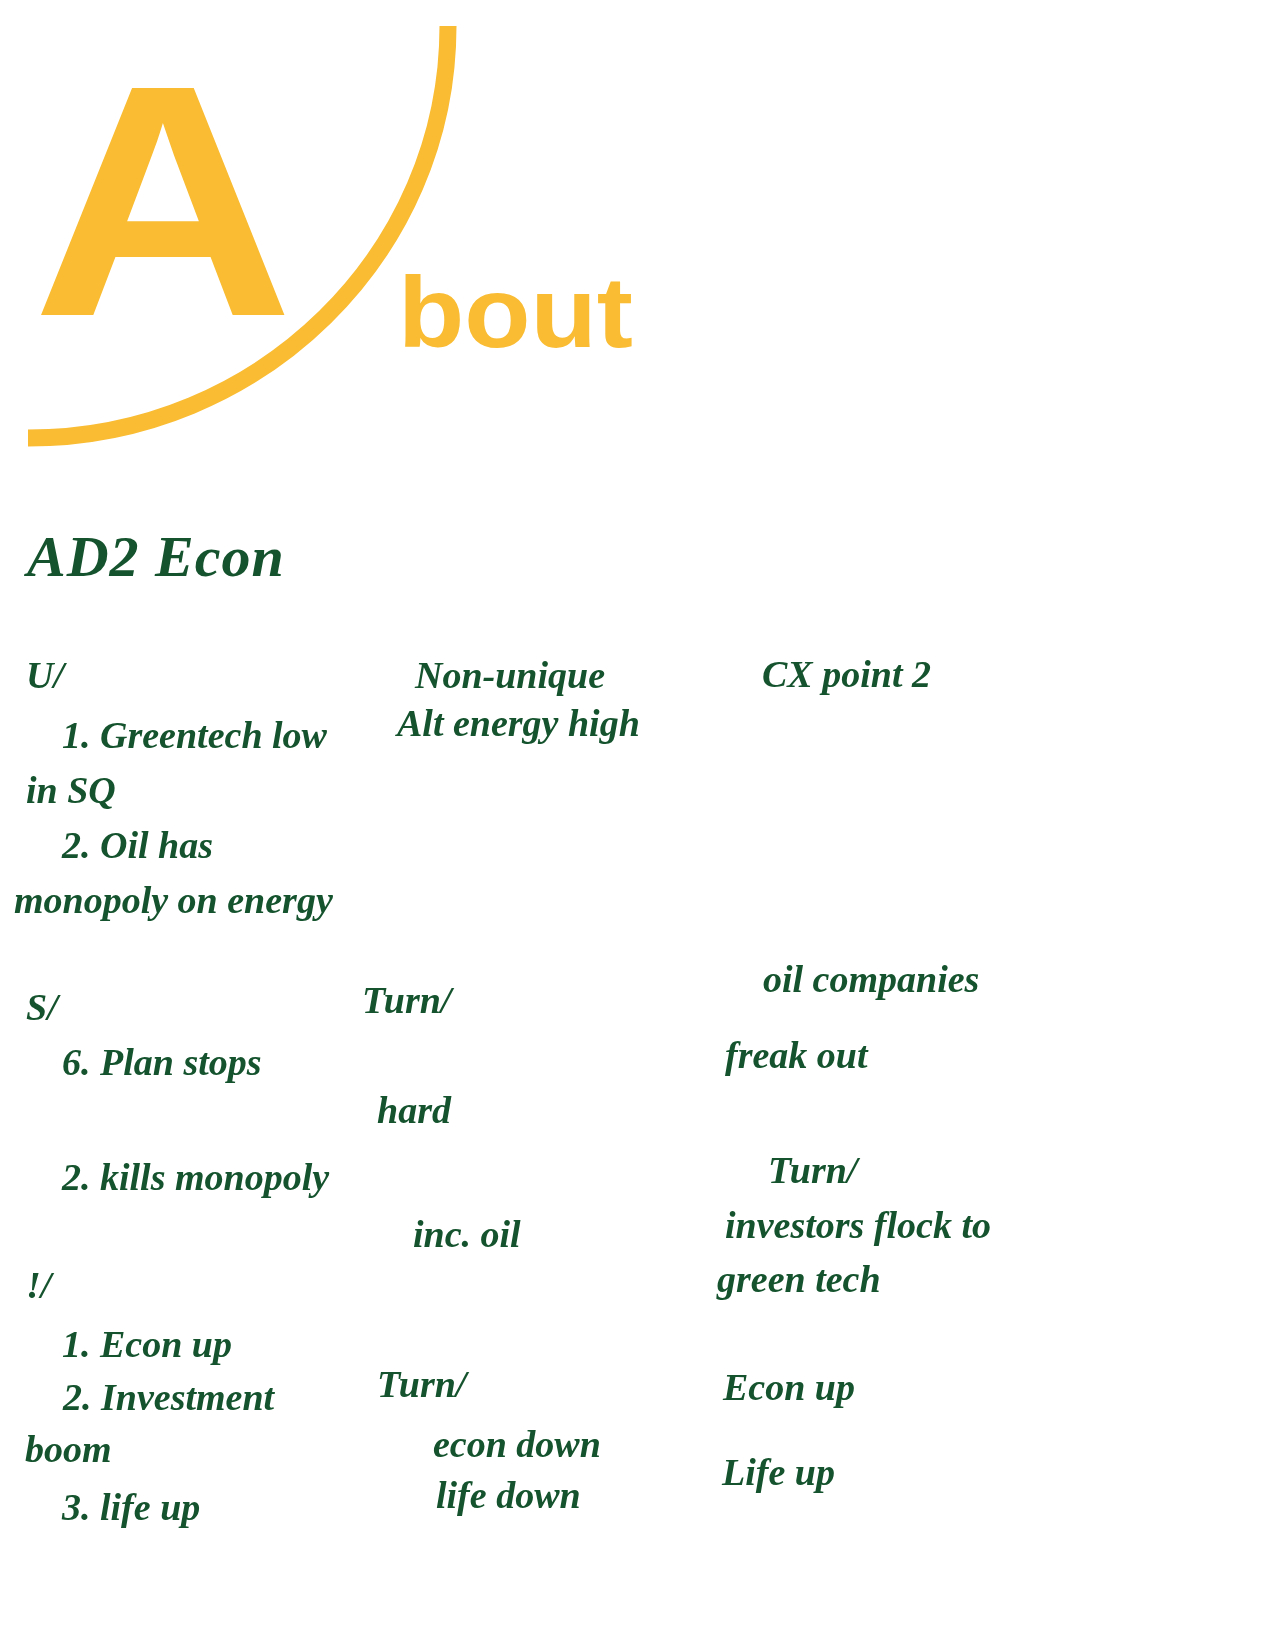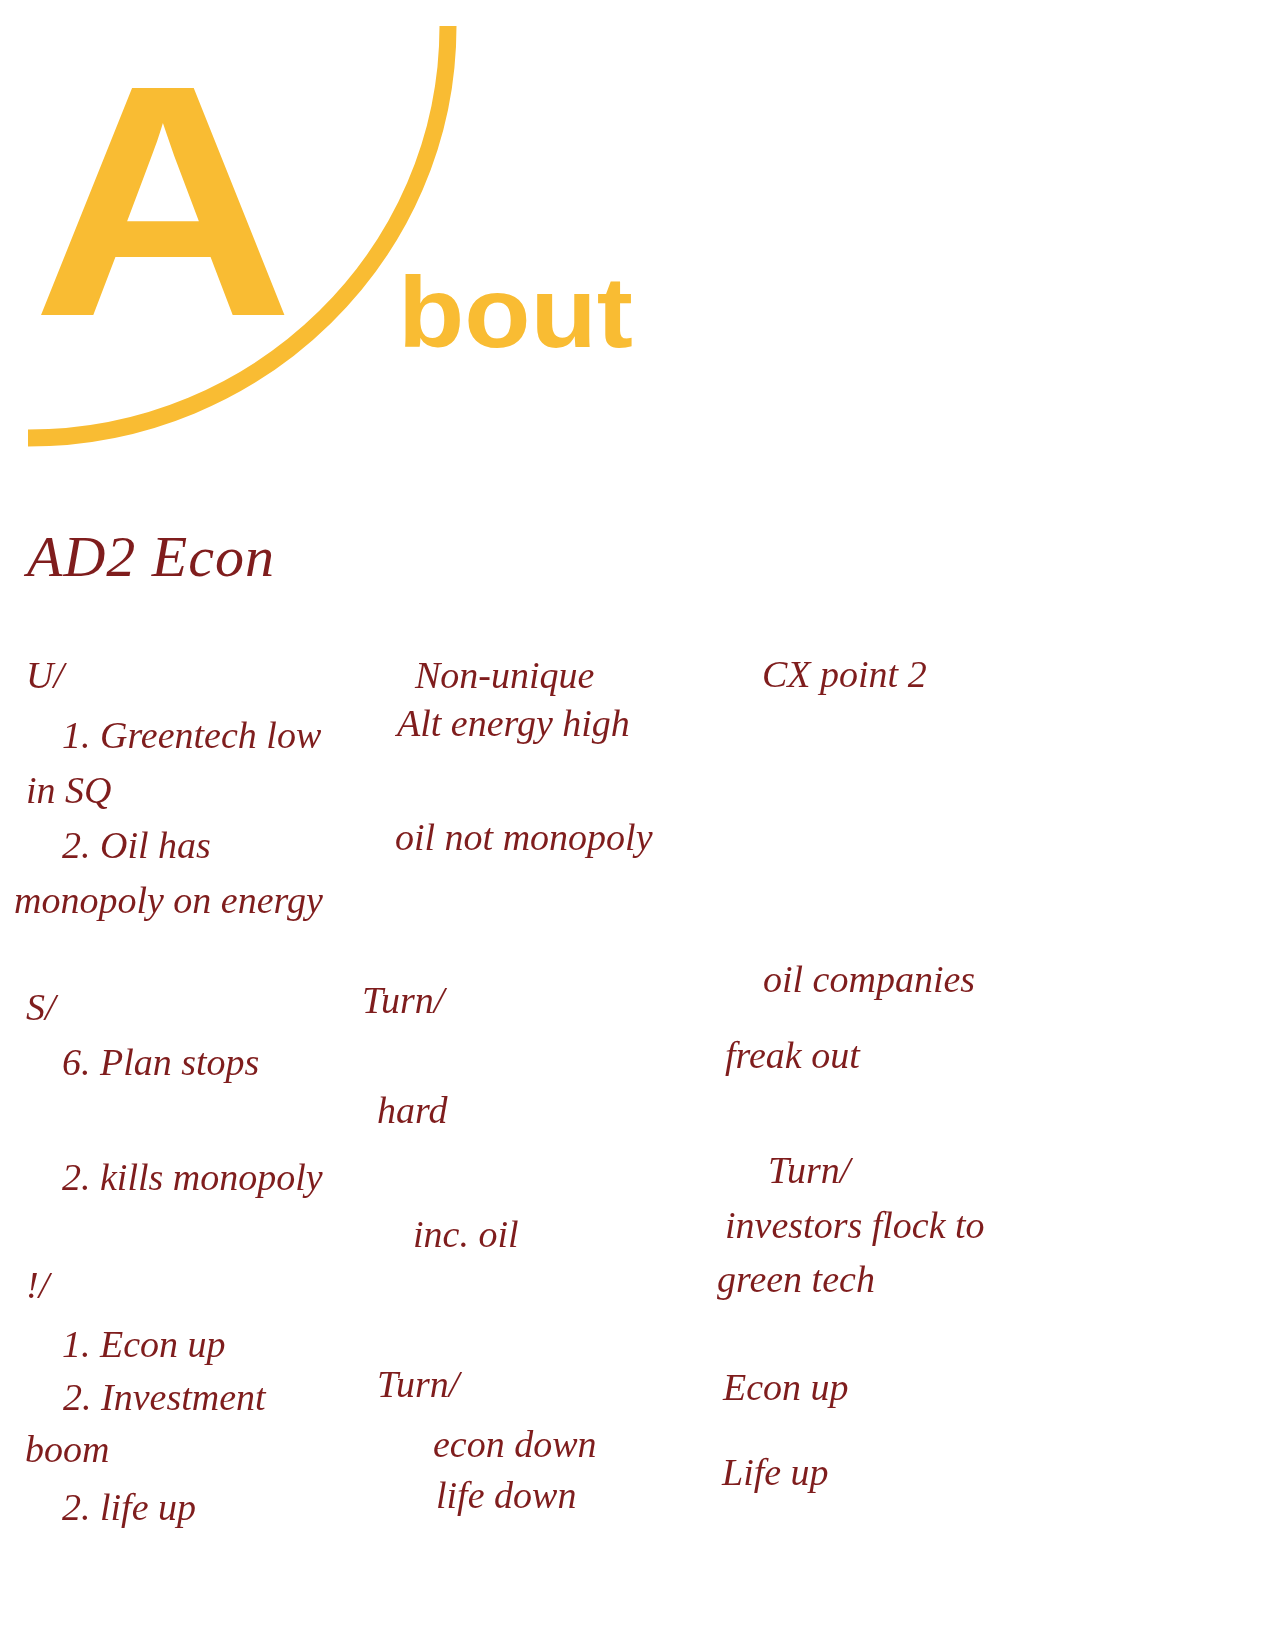--- a/index.html
+++ b/index.html
@@ -22,23 +22,24 @@
     position:absolute;
     left:0;
     top:0;
   }
   .hw{
     position:absolute;
     font-family:"Liberation Serif", serif;
     font-style:italic;
     font-size:38px;
     line-height:1;
-    color:#7f1d1d;
+    color:#14532d;
     white-space:nowrap;
     letter-spacing:0px;
+    font-weight:bold;
   }
   .hw-title{
     font-size:58px;
     letter-spacing:1px;
   }
 </style>
 </head>
 <body>
 
 <div class="page">
@@ -56,25 +57,24 @@
   <span class="hw" style="left:26px;top:771px">in SQ</span>
   <span class="hw" style="left:62px;top:826px">2. Oil has</span>
   <span class="hw" style="left:14px;top:881px">monopoly on energy</span>
   <span class="hw" style="left:26px;top:988px">S/</span>
   <span class="hw" style="left:62px;top:1043px">6. Plan stops</span>
   <span class="hw" style="left:62px;top:1158px">2. kills monopoly</span>
   <span class="hw" style="left:26px;top:1266px">!/</span>
   <span class="hw" style="left:62px;top:1325px">1. Econ up</span>
   <span class="hw" style="left:63px;top:1378px">2. Investment</span>
   <span class="hw" style="left:25px;top:1430px">boom</span>
-  <span class="hw" style="left:62px;top:1488px">2. life up</span>
+  <span class="hw" style="left:62px;top:1488px">3. life up</span>
 
   <span class="hw" style="left:415px;top:656px">Non-unique</span>
   <span class="hw" style="left:397px;top:704px">Alt energy high</span>
-  <span class="hw" style="left:395px;top:818px">oil not monopoly</span>
   <span class="hw" style="left:362px;top:981px">Turn/</span>
   <span class="hw" style="left:377px;top:1091px">hard</span>
   <span class="hw" style="left:413px;top:1215px">inc. oil</span>
   <span class="hw" style="left:377px;top:1365px">Turn/</span>
   <span class="hw" style="left:433px;top:1425px">econ down</span>
   <span class="hw" style="left:436px;top:1476px">life down</span>
 
   <span class="hw" style="left:762px;top:655px">CX point 2</span>
   <span class="hw" style="left:763px;top:960px">oil companies</span>
   <span class="hw" style="left:725px;top:1036px">freak out</span>

